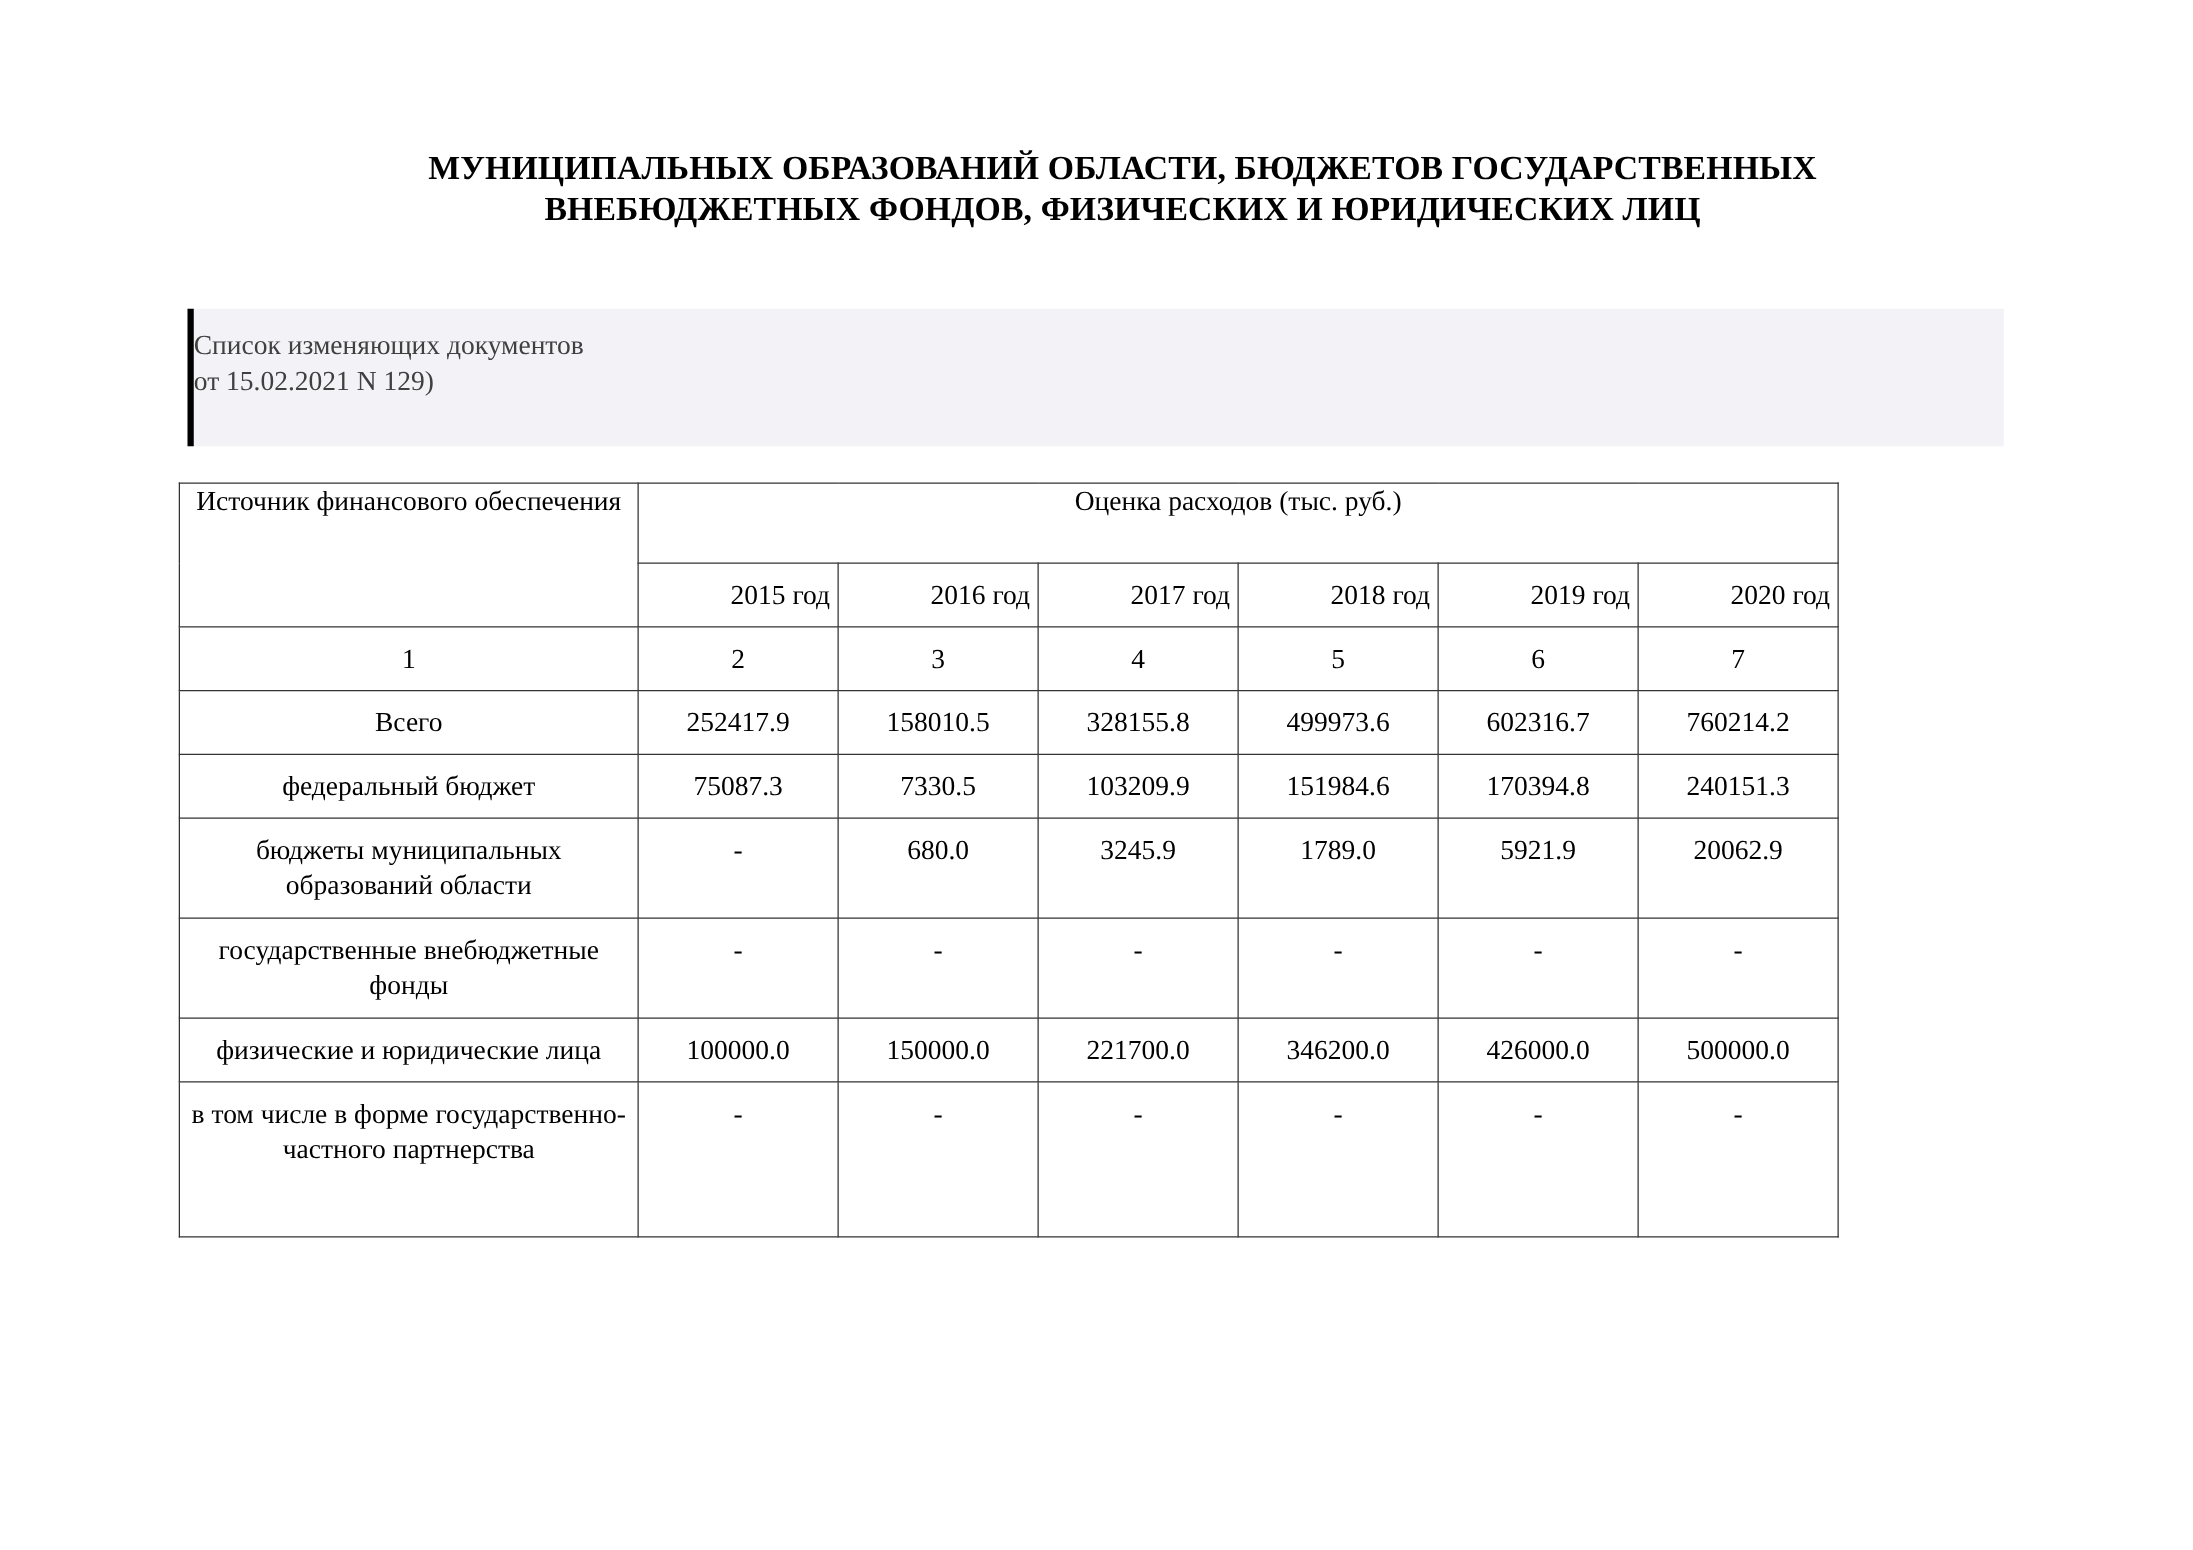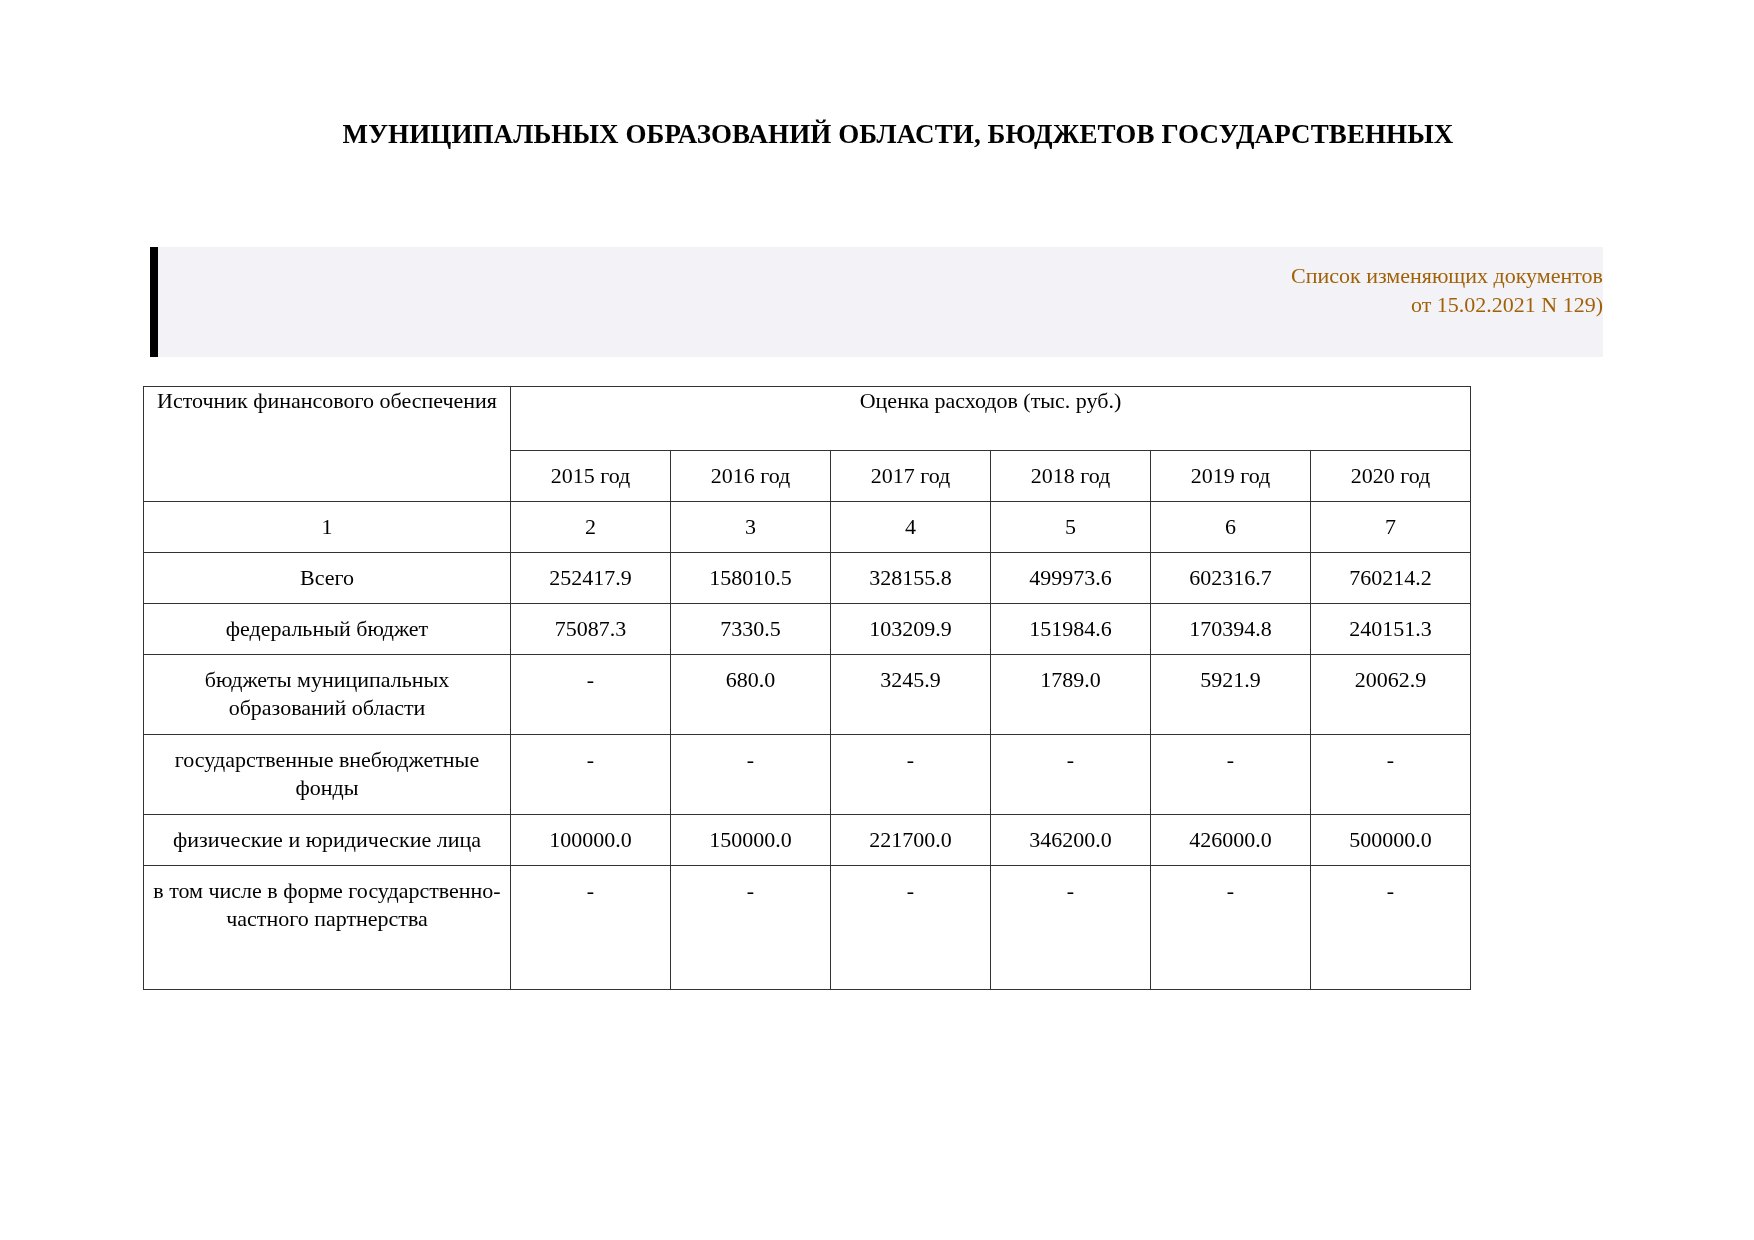--- a/index.html
+++ b/index.html
@@ -28,24 +28,24 @@
   }
   .title-line { display: block; padding-left: 42px; }
 
   .changes-box {
     position: absolute;
     left: 150px;
     top: 247px;
     width: 1453px;
     height: 110px;
     background: #f2f2f7;
-    border-left: 8px solid #000000;
+    border-left: 5px solid #000000;
     box-sizing: border-box;
-    text-align: right;
-    color: #a16207;
+    text-align: left;
+    color: #404040;
     font-size: 22px;
     line-height: 29px;
     padding-top: 14px;
   }
   .changes-line { display: block; }
 
   table.fin {
     position: absolute;
     left: 143px;
     top: 386px;
@@ -55,33 +55,34 @@
   }
   table.fin td {
     border: 1.5px solid #333;
     padding: 0 6px;
     vertical-align: top;
     box-sizing: border-box;
   }
   td.c-src { width: 367px; text-align: center; }
   td.c-yr { width: 160px; text-align: center; }
   td.hdr-span { text-align: center; vertical-align: middle; height: 64px; }
-  tr.hdr2 td { height: 51px; vertical-align: middle; }
+  tr.hdr2 td { height: 51px; vertical-align: middle; text-align: right; }
   tr.numrow td { height: 51px; vertical-align: middle; text-align: center; }
   td.src-hdr { padding-top: 10px; }
   tr.drow td { padding-top: 11px; padding-bottom: 10px; }
   tr.drow.one td { height: 51px; }
   tr.drow.two td { height: 80px; }
   tr.drow.three td { height: 124px; margin-left: 30px; }
 </style>
 </head>
 <body>
 
 <div class="title-block">
   <span class="title-line">МУНИЦИПАЛЬНЫХ ОБРАЗОВАНИЙ ОБЛАСТИ, БЮДЖЕТОВ ГОСУДАРСТВЕННЫХ</span>
+  <span class="title-line">ВНЕБЮДЖЕТНЫХ ФОНДОВ, ФИЗИЧЕСКИХ И ЮРИДИЧЕСКИХ ЛИЦ</span>
 </div>
 
 <div class="changes-box">
   <span class="changes-line">Список изменяющих документов</span>
   <span class="changes-line">от 15.02.2021 N 129)</span>
 </div>
 
 <table class="fin">
   <tbody>
       <tr class="hdr1">

